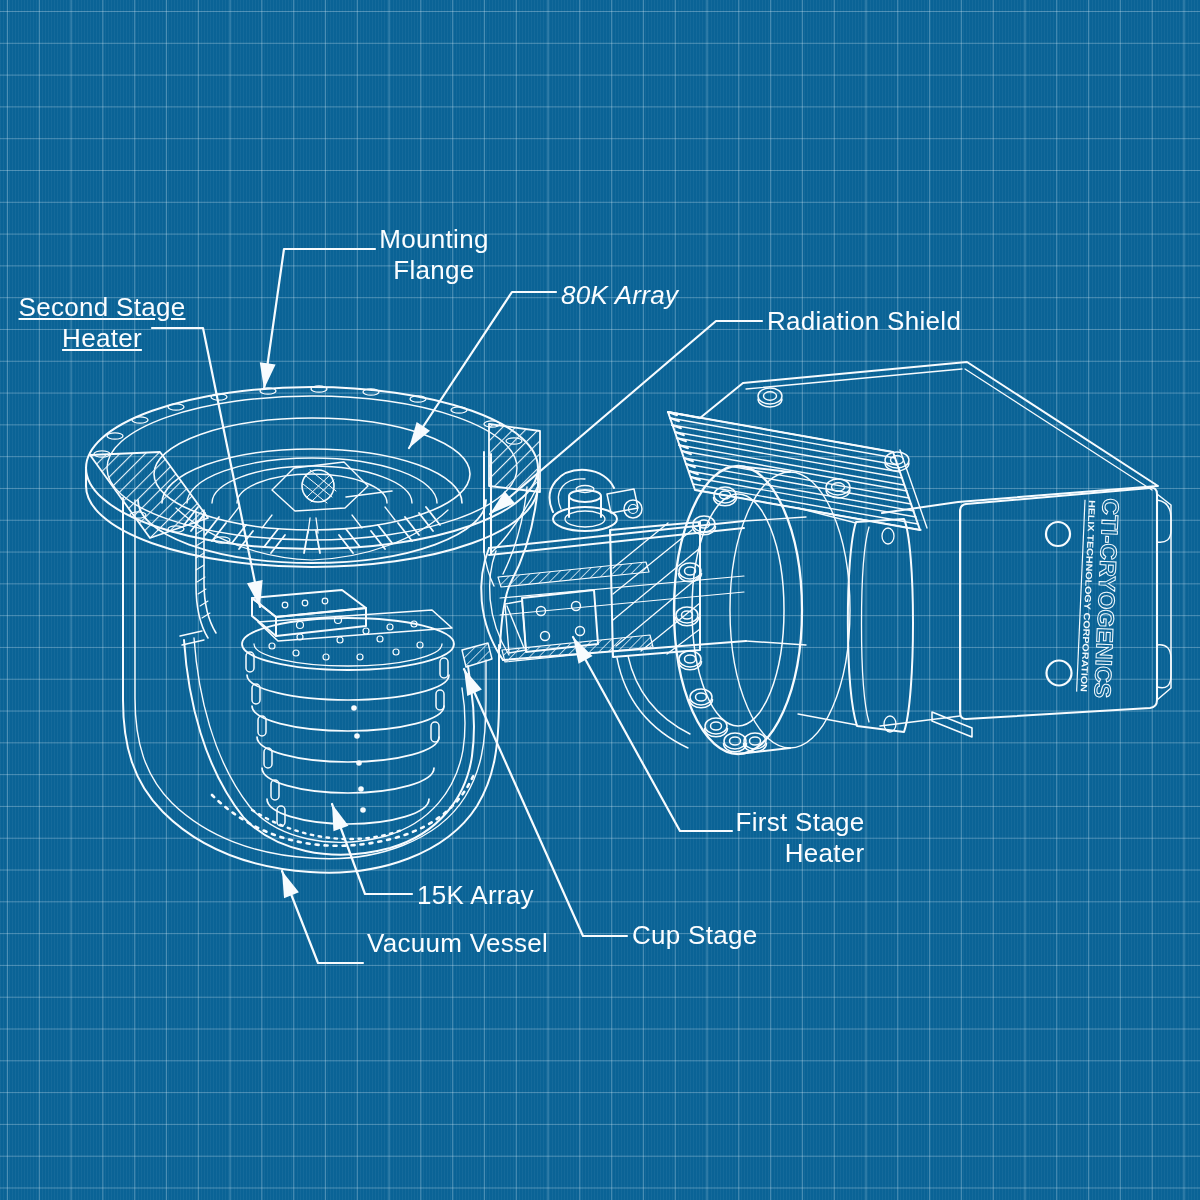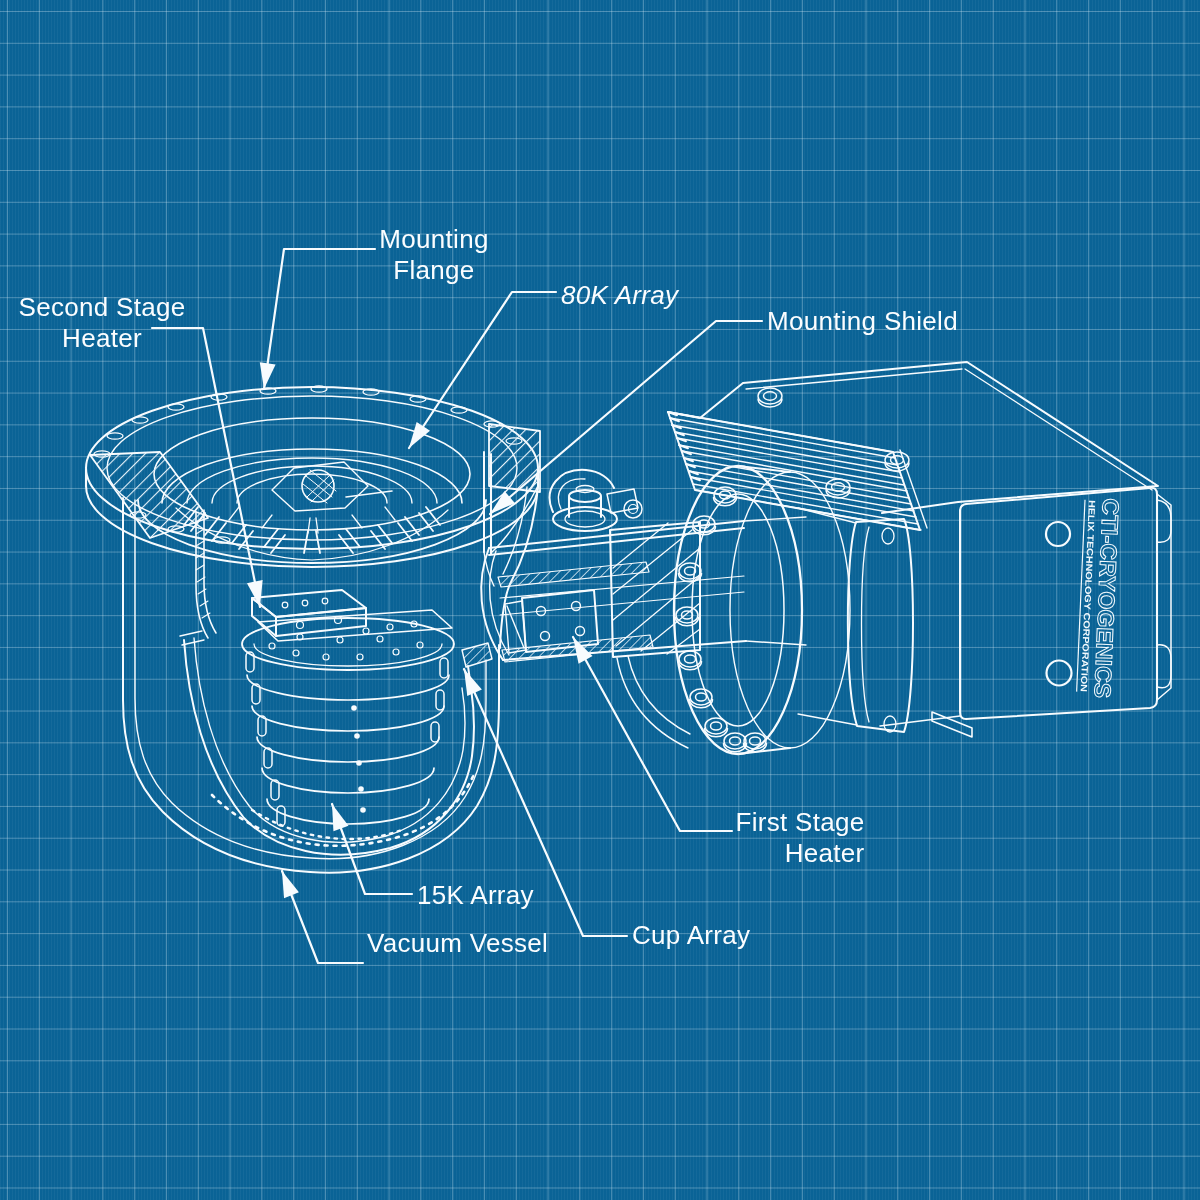--- a/index.html
+++ b/index.html
@@ -20,21 +20,21 @@
   .lbl{
     position:absolute;
     color:#fbfdff;
     font-size:26px;
     line-height:31px;
     white-space:pre-line;
     letter-spacing:0.3px;
   }
   .lbl.centered{transform:translateX(-50%);text-align:center;}
   #lbl-mounting{left:434px;top:224px;}
-  #lbl-second{left:102px;top:292px;}
+  #lbl-second{left:102px;top:292px;text-decoration:underline;}
   #lbl-80k{left:561px;top:280px;font-style:italic;}
   #lbl-radiation{left:767px;top:306px;}
   #lbl-first{left:800px;top:807px;text-align:right;}
   #lbl-cup{left:632px;top:920px;}
   #lbl-15k{left:417px;top:880px;}
   #lbl-vacuum{left:367px;top:928px;text-align:right;}
   .brand-big{font:700 23px "Liberation Sans", sans-serif;fill:none;stroke:#f2f9fd;stroke-width:1;}
   .brand-small{font:700 9px "Liberation Sans", sans-serif;fill:#f2f9fd;stroke:none;}
 </style>
 </head>
@@ -332,19 +332,19 @@
         <line x1="0" y1="4" x2="192" y2="4" stroke="#f2f9fd" stroke-width="1.2"></line>
       </g>
     </g>
   </svg>
 
   <div class="lbl centered" id="lbl-mounting">Mounting
 Flange</div>
   <div class="lbl centered" id="lbl-second">Second Stage
 Heater</div>
   <div class="lbl" id="lbl-80k">80K Array</div>
-  <div class="lbl" id="lbl-radiation">Mounting Shield</div>
+  <div class="lbl" id="lbl-radiation">Radiation Shield</div>
   <div class="lbl centered" id="lbl-first">First Stage
 Heater</div>
-  <div class="lbl" id="lbl-cup">Cup Array</div>
+  <div class="lbl" id="lbl-cup">Cup Stage</div>
   <div class="lbl" id="lbl-15k">15K Array</div>
   <div class="lbl" id="lbl-vacuum">Vacuum Vessel</div>
 </div>
 
 </body></html>

